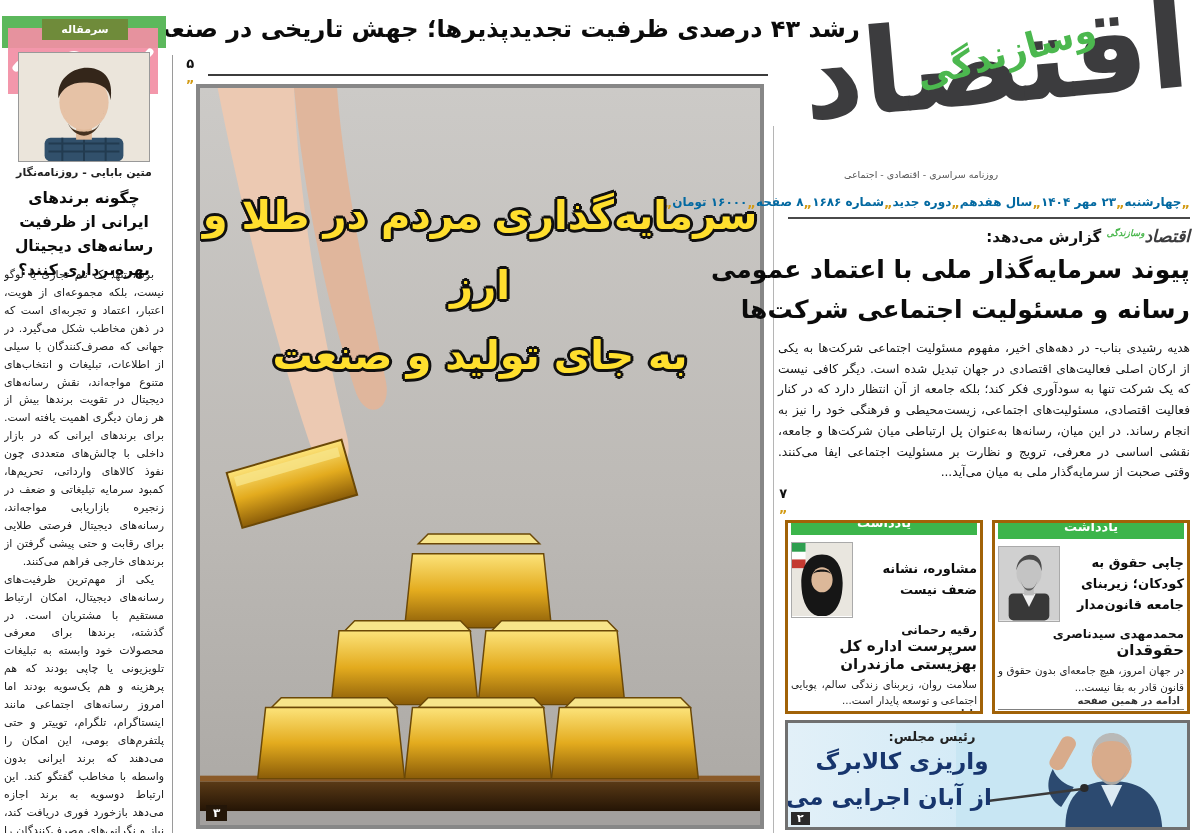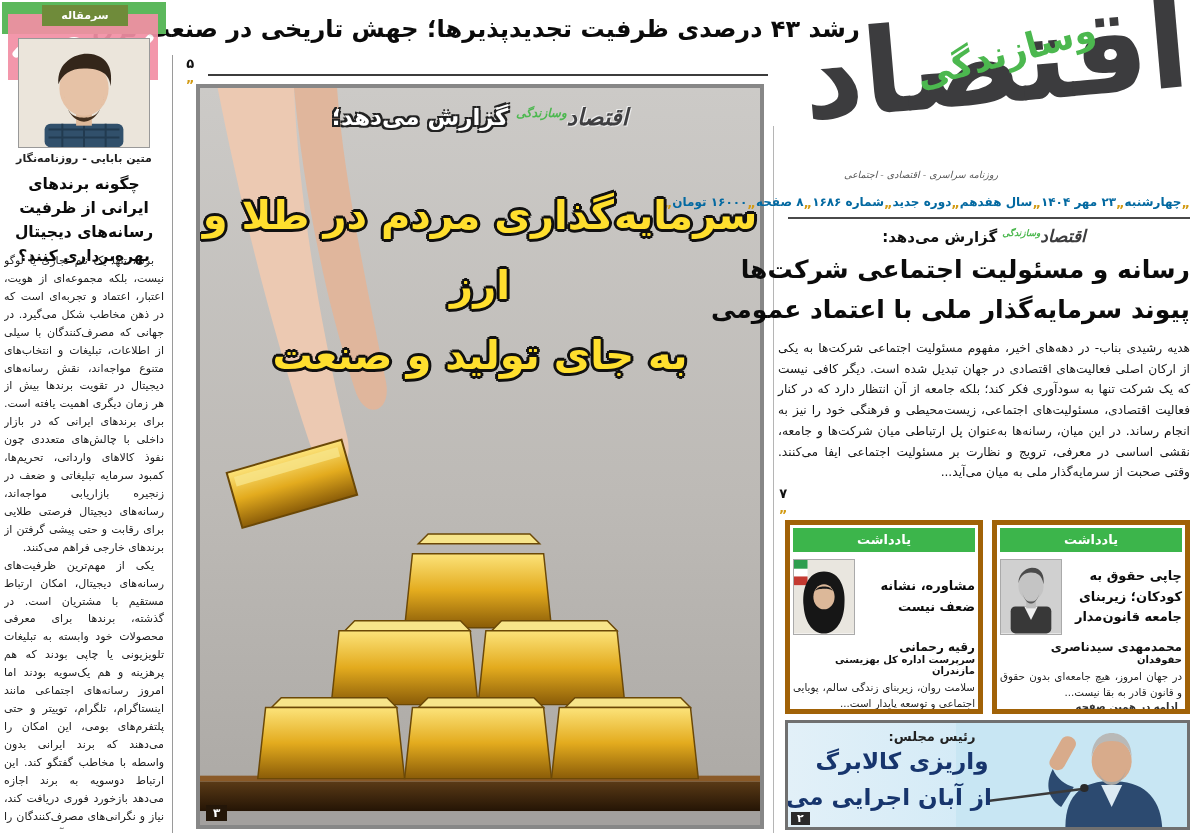--- a/index.html
+++ b/index.html
@@ -2,21 +2,21 @@
 <html lang="fa" dir="rtl"><head>
 <meta charset="utf-8">
 <style>
   html,body{margin:0;padding:0;background:#fff;}
   *{box-sizing:border-box;}
   .page{
     position:relative;width:1200px;height:833px;background:#fff;overflow:hidden;
     font-family:"DejaVu Sans",sans-serif;direction:rtl;color:#111;
   }
   
-  .sidebar{position:absolute;left:2px;top:0;width:164px;height:810px;}
+  .sidebar{position:absolute;left:2px;top:14px;width:164px;height:810px;}
   .green-bar{position:absolute;left:0;top:2px;width:164px;height:32px;background:#5cb85c;z-index:1;}
   .label-box{position:absolute;left:40px;top:5px;width:86px;height:21px;background:#6f8b3a;z-index:3;
     color:#fff;font-size:11px;font-weight:bold;text-align:center;line-height:21px;}
   .pink-mark{position:absolute;left:6px;top:14px;width:150px;height:66px;background:#f28fa4;z-index:2;opacity:.92;}
   .pink-mark svg{width:100%;height:100%;}
   .author-photo{position:absolute;left:16px;top:38px;width:132px;height:110px;border:1px solid #999;
     background:#ebe5db;z-index:4;overflow:hidden;}
   .author-caption{position:absolute;left:0;top:152px;width:164px;text-align:center;
     font-size:11px;font-weight:bold;color:#222;}
   .ed-headline{position:absolute;left:0;top:172px;width:164px;text-align:center;
@@ -50,46 +50,46 @@
     text-shadow:-2px -2px 0 #111,2px -2px 0 #111,-2px 2px 0 #111,2px 2px 0 #111,0 -3px 0 #111,0 3px 0 #111,-3px 0 0 #111,3px 0 0 #111;}
   .pref-img{position:absolute;left:6px;bottom:4px;background:#241608;color:#fff;
     font-size:12px;font-weight:bold;padding:1px 7px;z-index:4;}
   
   .divider-right{position:absolute;left:773px;top:126px;width:1px;height:707px;background:#b5b5b5;}
   .masthead{position:absolute;left:772px;top:0;width:420px;height:186px;overflow:hidden;}
   .mast-title{position:absolute;right:4px;top:-14px;font-size:118px;font-weight:bold;
     color:#3c3c3e;line-height:1;transform:rotate(-5deg);transform-origin:right center;letter-spacing:-4px;}
   .mast-accent{position:absolute;left:142px;top:32px;font-size:36px;font-weight:bold;
     color:#4cb84f;transform:rotate(-15deg);}
-  .mast-sub{position:absolute;left:72px;bottom:6px;font-size:9.5px;color:#555;font-style:italic;}
+  .mast-sub{position:absolute;left:72px;bottom:6px;font-size:9.5px;color:#555;}
   .dateline{position:absolute;left:776px;top:190px;width:414px;height:24px;
     display:flex;align-items:center;justify-content:space-between;}
   .dateline .dli{font-size:12px;font-weight:bold;color:#0369a1;white-space:nowrap;}
   .dateline .pref-mark{font-size:13px;}
   .rule-date{position:absolute;left:788px;top:217px;width:402px;height:2px;background:#4a4a4a;}
   .lead{position:absolute;left:778px;top:226px;width:412px;}
-  .lead-kicker{text-align:center;font-size:15px;font-weight:600;color:#111;}
+  .lead-kicker{font-size:15px;font-weight:600;color:#111;}
   .lead-kicker .logo-inline{font-size:17px;font-weight:bold;font-style:italic;color:#3c3c3e;}
   .lead-kicker .logo-accent{font-size:9px;color:#4cb84f;font-style:italic;position:relative;top:-6px;}
   .lead-headline{margin-top:4px;text-align:center;font-size:25px;font-weight:900;
     color:#0b0b0b;line-height:1.6;white-space:nowrap;}
   .lead-body{margin-top:8px;font-size:12.2px;line-height:1.7;text-align:justify;color:#161616;}
   .pref-7{left:779px;top:487px;}
   .pref-5{left:186px;top:57px;}
   
   .notes-row{position:absolute;left:785px;top:520px;width:405px;height:194px;display:flex;gap:9px;}
-  .note-box{flex:1;background:#fff;border:5px solid #a16207;padding:3px;display:flex;flex-direction:column;overflow:hidden;}
+  .note-box{flex:1;background:#fff;border:3px solid #a16207;padding:3px;display:flex;flex-direction:column;overflow:hidden;justify-content:center;}
   .note-header{height:24px;background:#3cb54b;color:#fff;font-size:13px;font-weight:bold;
     text-align:center;line-height:24px;flex:0 0 auto;}
   .note-top{display:flex;gap:6px;margin-top:7px;align-items:center;}
   .note-photo{flex:0 0 auto;width:62px;border:1px solid #aaa;overflow:hidden;}
   .note-photo.tall{height:76px;}
   .note-headline{flex:1;font-size:13px;font-weight:900;line-height:1.6;text-align:right;color:#0d0d0d;}
   .note-author{margin-top:5px;font-size:12px;font-weight:800;text-align:right;color:#111;}
-  .note-role{font-size:10px;font-weight:700;text-align:right;color:#111;}
+  .note-role{font-size:15px;font-weight:700;text-align:right;color:#111;}
   .note-excerpt{margin-top:3px;font-size:10.3px;line-height:1.6;text-align:justify;color:#222;}
   .note-footer{margin-top:auto;border-bottom:1.5px solid #808080;padding:0 4px 3px;
     font-size:10px;font-weight:800;color:#333;text-align:right;}
   .note-mark{font-size:11px;color:#d29a12;font-weight:bold;line-height:.8;padding-right:4px;text-align:right;}
   
   .parliament{position:absolute;left:785px;top:720px;width:405px;height:110px;
     border:3px solid #707070;background:linear-gradient(90deg,#e2f0f8 0%,#cfe9f6 60%);overflow:hidden;}
   .parl-photo{position:absolute;right:0;top:0;width:58%;height:100%;}
   .parl-text{position:absolute;right:195px;left:24px;top:6px;z-index:2;}
   .parl-kicker{font-size:13px;font-weight:bold;color:#222;text-align:right;padding-left:60px;text-align:center;}
@@ -175,24 +175,20 @@
         <polygon points="298,550 426,550 416,540 308,540" fill="#f7e58a"></polygon>
         <polygon points="292,550 426,550 434,625 284,625" fill="url(#goldg)"></polygon>
         <polygon points="73,628 201,628 191,618 83,618" fill="#f7e58a"></polygon>
         <polygon points="67,628 201,628 209,700 59,700" fill="url(#goldg)"></polygon>
         <polygon points="223,628 351,628 341,618 233,618" fill="#f7e58a"></polygon>
         <polygon points="217,628 351,628 359,700 209,700" fill="url(#goldg)"></polygon>
         <polygon points="373,628 501,628 491,618 383,618" fill="#f7e58a"></polygon>
         <polygon points="367,628 501,628 509,700 359,700" fill="url(#goldg)"></polygon>
       </g>
     </svg>
-    <div class="img-kicker">
-      <span class="logo-inline">اقتصاد</span><span class="logo-accent">وسازندگی</span>
-      <span>گزارش می‌دهد؛</span>
-    </div>
     <div class="img-headline">
       <div>سرمایه‌گذاری مردم در طلا و ارز</div>
       <div>به جای تولید و صنعت</div>
     </div>
     <div class="pref-img">۳</div>
   </div>
 
   <div class="divider-right"></div>
 
   <div class="masthead">
@@ -219,22 +215,22 @@
     <span class="pref-mark">„</span>
   </div>
   <div class="rule-date"></div>
 
   <div class="lead">
     <div class="lead-kicker">
       <span class="logo-inline">اقتصاد</span><span class="logo-accent">وسازندگی</span>
       <span>گزارش می‌دهد:</span>
     </div>
     <div class="lead-headline">
+      <div>پیوند سرمایه‌گذار ملی با اعتماد عمومی</div>
       <div>رسانه و مسئولیت اجتماعی شرکت‌ها</div>
-      <div>پیوند سرمایه‌گذار ملی با اعتماد عمومی</div>
     </div>
     <div class="lead-body">هدیه رشیدی بناب- در دهه‌های اخیر، مفهوم مسئولیت اجتماعی شرکت‌ها به یکی از ارکان اصلی فعالیت‌های اقتصادی در جهان تبدیل شده است. دیگر کافی نیست که یک شرکت تنها به سودآوری فکر کند؛ بلکه جامعه از آن انتظار دارد که در کنار فعالیت اقتصادی، مسئولیت‌های اجتماعی، زیست‌محیطی و فرهنگی خود را نیز به انجام رساند. در این میان، رسانه‌ها به‌عنوان پل ارتباطی میان شرکت‌ها و جامعه، نقشی اساسی در معرفی، ترویج و نظارت بر مسئولیت اجتماعی ایفا می‌کنند. وقتی صحبت از سرمایه‌گذار ملی به میان می‌آید...</div>
   </div>
   <div class="pref pref-7">
     <span class="pref-num">۷</span>
     <span class="pref-mark">„</span>
   </div>
 
   <div class="notes-row">
 

